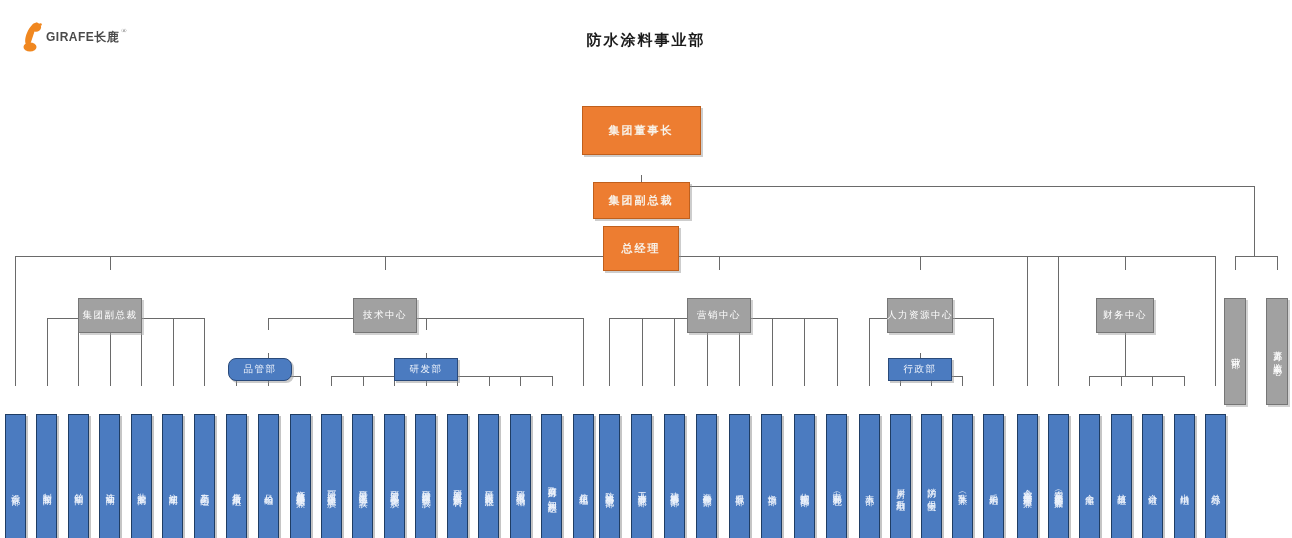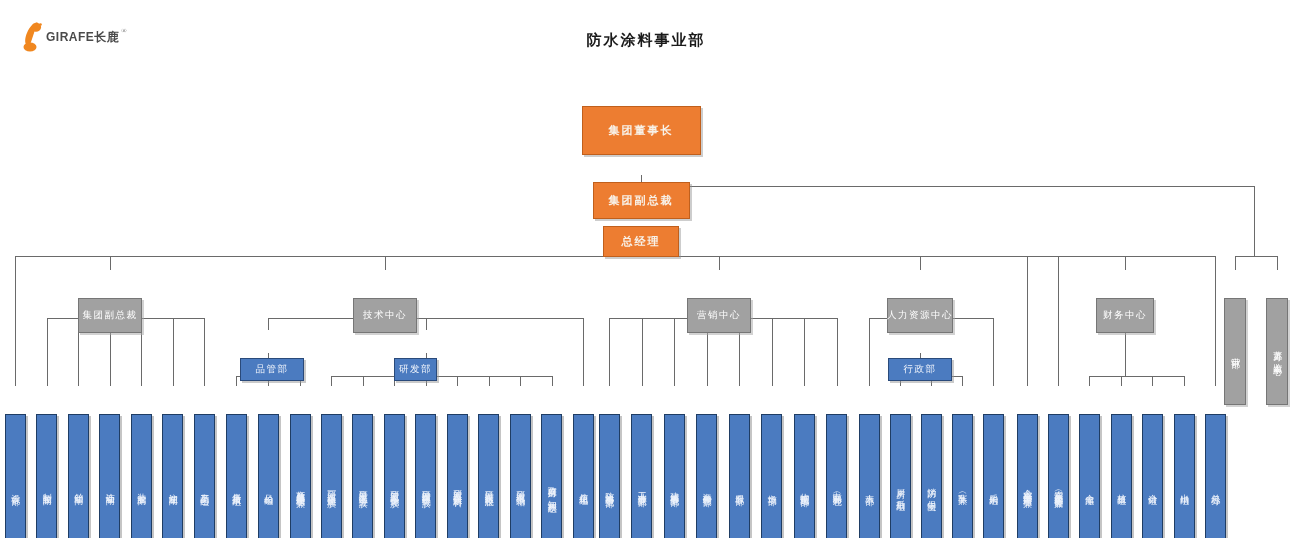--- a/index.html
+++ b/index.html
@@ -131,42 +131,42 @@
       <div class="line" style="left: 1089px; top: 376px; width: 1px; height: 10px;"></div>
       <div class="line" style="left: 1121px; top: 376px; width: 1px; height: 10px;"></div>
       <div class="line" style="left: 1152px; top: 376px; width: 1px; height: 10px;"></div>
       <div class="line" style="left: 1184px; top: 376px; width: 1px; height: 10px;"></div>
       <div class="box orange" style="left: 581.5px; top: 78px; width: 119px; height: 49px;">
         <span>集团董事长</span>
       </div>
       <div class="box orange" style="left: 592.5px; top: 154px; width: 97px; height: 37px;">
         <span>集团副总裁</span>
       </div>
-      <div class="box orange" style="left: 603px; top: 198px; width: 76px; height: 31px; text-align: right;">
+      <div class="box orange" style="left: 603px; top: 198px; width: 76px; height: 45px; text-align: right;">
         <span>总经理</span>
       </div>
       <div class="box grayc" style="left: 78px; top: 270px; width: 64px; height: 35px;">
         <span>集团副总裁</span>
       </div>
       <div class="box grayc" style="left: 353px; top: 270px; width: 64px; height: 35px;">
         <span>技术中心</span>
       </div>
       <div class="box grayc" style="left: 687px; top: 270px; width: 64px; height: 35px;">
         <span>营销中心</span>
       </div>
       <div class="box grayc" style="left: 887px; top: 270px; width: 66px; height: 35px;">
         <span>人力资源中心</span>
       </div>
       <div class="box grayc" style="left: 1096px; top: 270px; width: 58px; height: 35px;">
         <span>财务中心</span>
       </div>
-      <div class="box bluemid" style="left: 240px; top: 330px; width: 64px; height: 23px;">
+      <div class="box bluemid" style="left: 228px; top: 330px; width: 64px; height: 23px; border-radius: 8px;">
         <span>品管部</span>
       </div>
-      <div class="box bluemid" style="left: 394px; top: 330px; width: 43px; height: 23px;">
+      <div class="box bluemid" style="left: 394px; top: 330px; width: 64px; height: 23px;">
         <span>研发部</span>
       </div>
       <div class="box bluemid" style="left: 888px; top: 330px; width: 64px; height: 23px;">
         <span>行政部</span>
       </div>
       <div class="box grayv" style="left: 1224px; top: 270px; width: 22px; height: 107px;">
         <span class="vtext">审计部</span>
       </div>
       <div class="box grayv" style="left: 1266px; top: 270px; width: 22px; height: 107px;">
         <span class="vtext">董办／监察中心</span>

